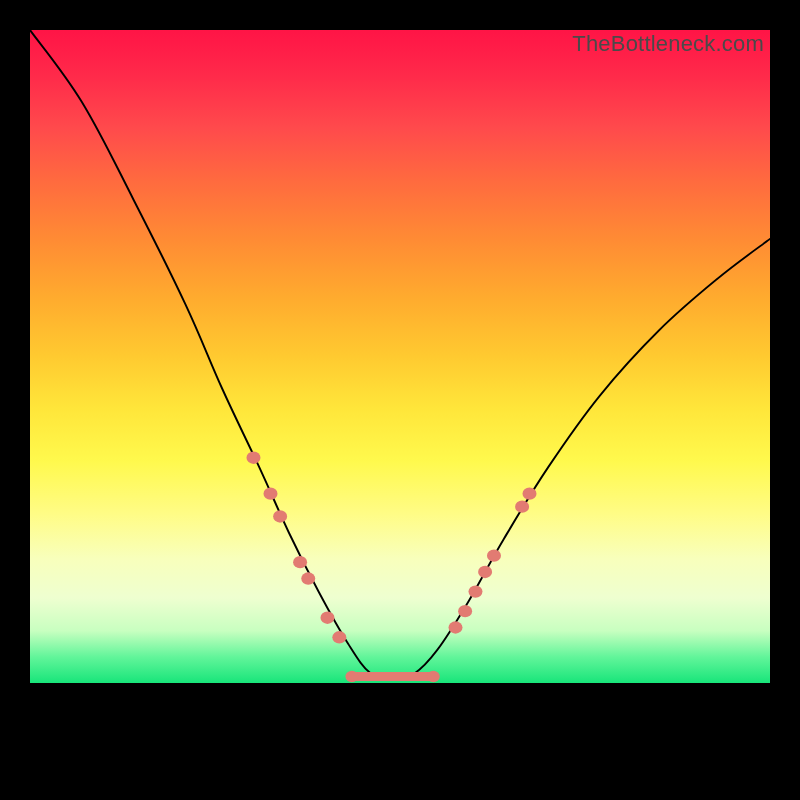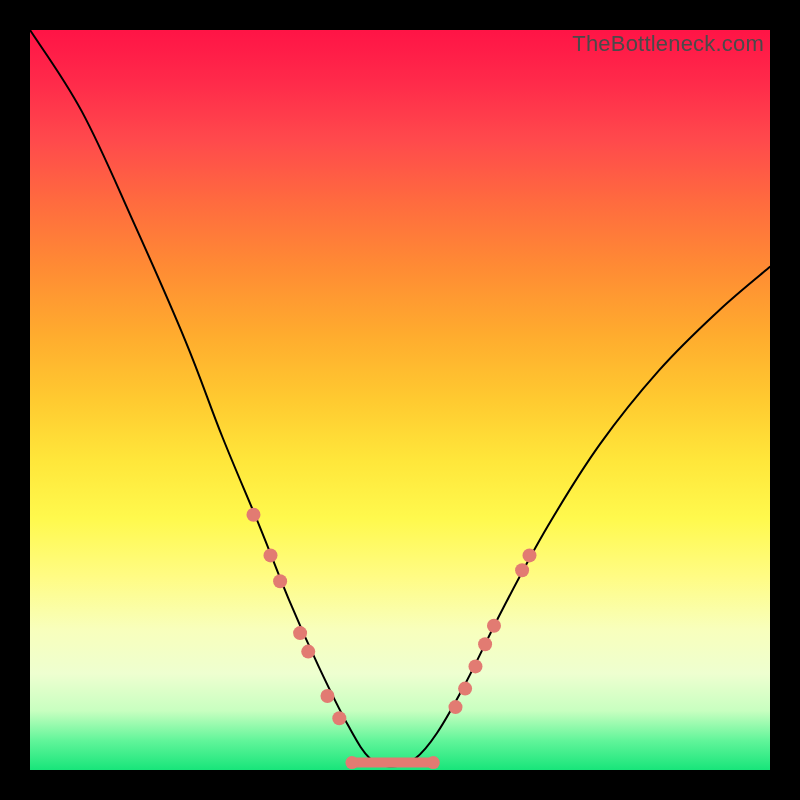--- a/index.html
+++ b/index.html
@@ -15,21 +15,21 @@
     position: relative;
     width: 800px;
     height: 800px;
     background: #000;
   }
   .plot-area {
     position: absolute;
     left: 30px;
     top: 30px;
     width: 740px;
-    height: 740px;
+    height: 653px;
     
     background: linear-gradient(to bottom,
       #ff1446 0%,
       #ff2a4a 7%,
       #ff4a4c 15%,
       #ff6a3f 23%,
       #ff8b34 32%,
       #ffab2e 41%,
       #ffca30 50%,
       #ffe63a 58%,

